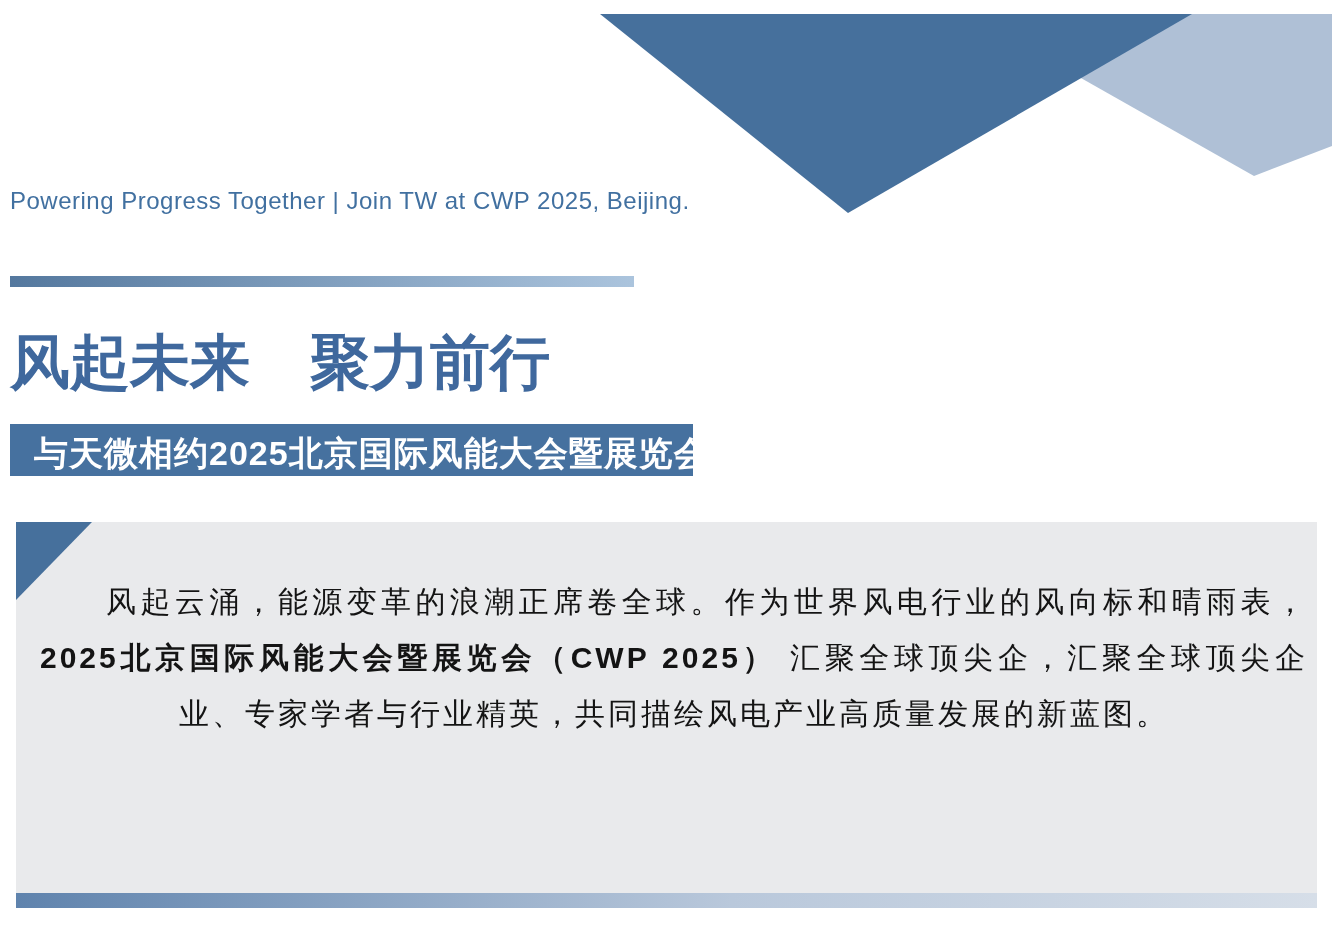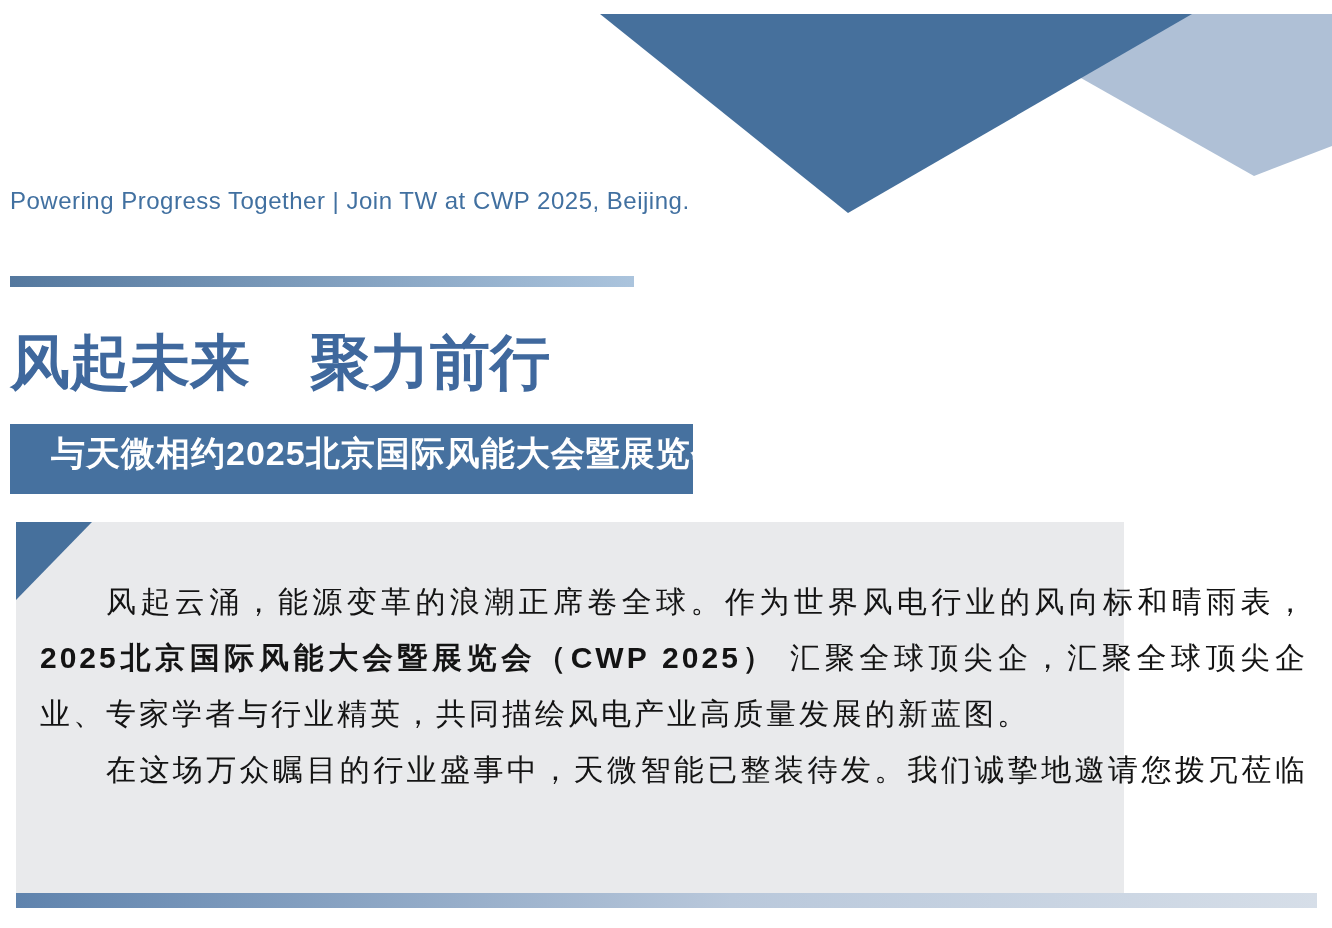--- a/index.html
+++ b/index.html
@@ -53,54 +53,54 @@
     line-height: 72px;
     font-weight: 900;
     color: var(--title-color);
     white-space: nowrap;
     letter-spacing: 0px;
     text-align: right;
   }
   .banner {
     position: absolute;
     left: 10px; top: 424px;
-    width: 683px; height: 70px;
+    width: 683px; height: 52px;
     background: var(--banner-bg);
     color: var(--banner-text);
     font-size: 34px;
     font-weight: 700;
     line-height: 58px;
-    padding-left: 41px;
+    padding-left: 24px;
     letter-spacing: 1px;
     white-space: nowrap;
   }
   .content-box {
     position: absolute;
     left: 16px; top: 522px;
-    width: 1108px; height: 371px;
+    width: 1301px; height: 371px;
     background: var(--box-bg);
   }
   .corner-triangle {
     position: absolute;
     left: 0; top: 0;
     width: 76px; height: 78px;
     display: block;
   }
   .article {
     position: absolute;
     left: 24px; top: 52px;
     width: 1268px;
     color: var(--body-text);
     font-size: 30px;
     letter-spacing: 3px;
     line-height: 56px;
   }
   .article .line {
     white-space: nowrap;
-    text-align: left;
+    text-align: center;
   }
   .article .line.justified {
     white-space: normal;
     text-align: justify;
     text-align-last: justify;
     text-justify: inter-character;
   }
   .article .line.indent { padding-left: 66px; }
   .article .bold { font-weight: 700; }
   .bottom-bar {
@@ -131,17 +131,16 @@
 </div>
 
 <div class="content-box">
   <svg class="corner-triangle" viewBox="0 0 76 78" aria-hidden="true">
     <polygon points="0,0 76,0 0,78" style="fill:var(--accent-dark)"></polygon>
   </svg>
   <div class="article">
     <div class="line justified indent">风起云涌，能源变革的浪潮正席卷全球。作为世界风电行业的风向标和晴雨表，</div>
     <div class="line justified"><span class="bold">2025北京国际风能大会暨展览会（CWP 2025）</span><span> 汇聚全球顶尖企，汇聚全球顶尖企</span></div>
     <div class="line">业、专家学者与行业精英，共同描绘风电产业高质量发展的新蓝图。</div>
-    <div class="line justified indent">在这场万众瞩目的行业盛事中，天微智能已整装待发。我们诚挚地邀请您拨冗莅临</div>
   </div>
 </div>
 
 <div class="bottom-bar"></div>
 
 </body></html>

